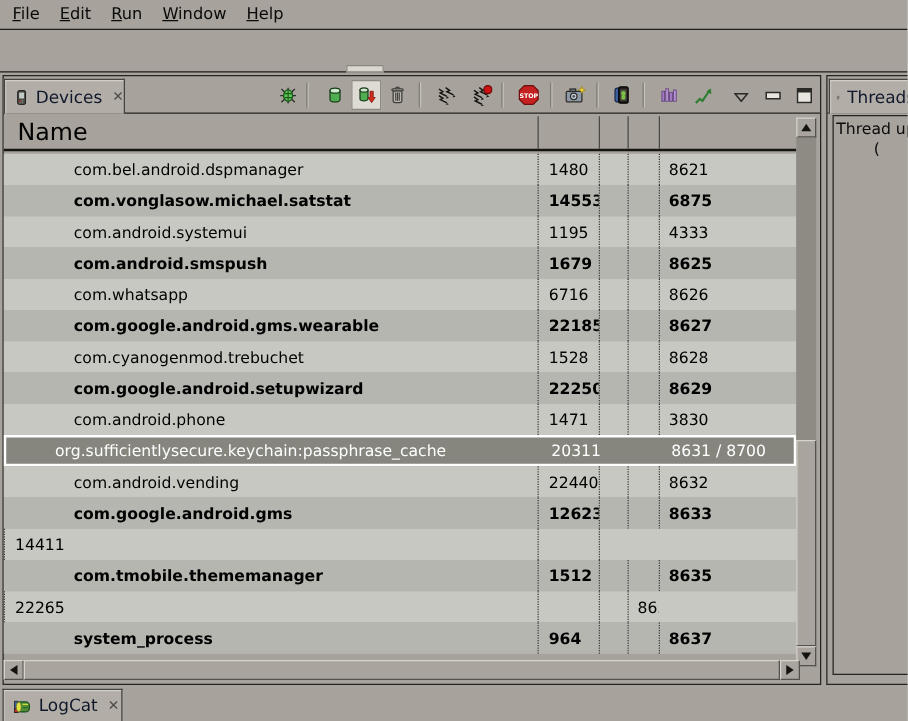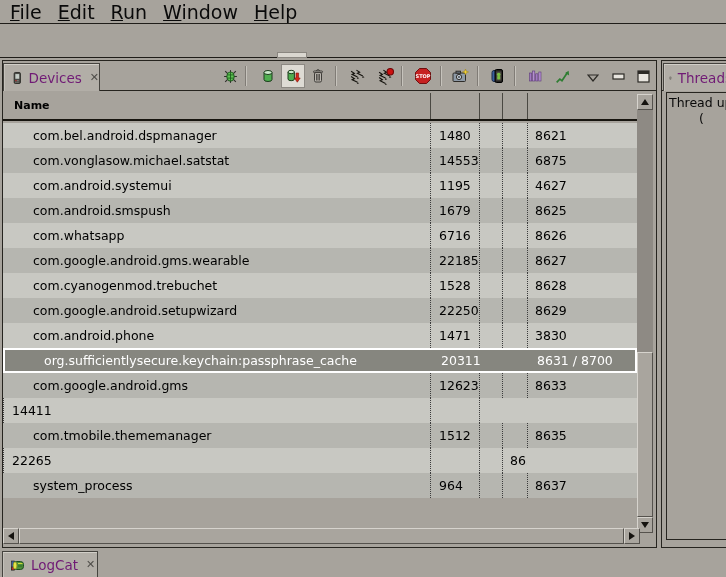--- a/index.html
+++ b/index.html
@@ -1,47 +1,47 @@
 <!DOCTYPE html>
 <html><head>
 <meta charset="utf-8">
 <style>
   html,body{margin:0;padding:0;}
   body{font-family:"DejaVu Sans","Liberation Sans",sans-serif;}
   #stage{position:relative;width:726px;height:577px;background:#a7a39c;overflow:hidden;color:#000;}
   .abs{position:absolute;}
   
   #menubar{left:0;top:0;width:726px;height:24px;border-bottom:1px solid #1f1d19;display:flex;align-items:center;padding-left:10px;gap:16px;box-sizing:border-box;}
-  .menu-item{display:inline-block;font-size:19px;color:#0a0a0a;cursor:default;}
+  .menu-item{display:inline-block;font-size:13px;color:#0a0a0a;cursor:default;}
   .menu-item::first-letter{text-decoration:underline;}
   
   #topstrip{left:0;top:25px;width:726px;height:33px;border-bottom:1px solid #1f1d19;box-sizing:border-box;}
   #perspective-notch{left:277px;top:52px;width:30px;height:6px;background:#dad7d0;border:1px solid #8a8680;box-sizing:border-box;}
   
   .vframe{border:1px solid #26241f;box-sizing:border-box;background:transparent;}
   
   .etab{background:#b2aea7;border:1px solid #45433e;border-bottom:none;box-sizing:border-box;display:flex;align-items:center;box-shadow:inset 0 1px 0 #d2cfc8, inset 1px 0 0 #c4c1ba;}
-  .etab .tlabel{font-size:13.5px;color:#701a75;margin-left:5px;}
+  .etab .tlabel{font-size:13.5px;color:#0f172a;margin-left:5px;}
   .close-x{font-size:11px;font-weight:bold;color:#4f4d49;margin-left:8px;cursor:default;}
   .tabbar-line{background:#26241f;}
   
   .tbtn{position:absolute;width:24px;height:24px;display:flex;align-items:center;justify-content:center;}
   .tbtn.pressed{background:#dedbd4;border:1px solid #8d8983;box-sizing:border-box;}
   .tsep{position:absolute;width:1px;background:#807c76;box-shadow:1px 0 0 #c6c3bc;}
   
   #table-header{left:3px;top:92px;width:634px;height:29px;border-bottom:2px solid #17150f;box-sizing:border-box;display:flex;align-items:center;background:#a7a39c;}
-  #table-header .hname{font-size:11px;padding-left:11px;font-weight:bold;}
+  #table-header .hname{font-size:19px;padding-left:11px;}
   .hsep{position:absolute;top:93px;height:26px;width:1px;background:#4a4842;}
   #device-table-body{left:3px;top:123px;width:634px;display:grid;grid-auto-rows:25px;}
   .trow{display:grid;grid-template-columns:427px 49px 23px 25px 1fr;align-items:center;font-size:12.5px;box-sizing:border-box;}
   .trow.light{background:#c8c8c2;}
-  .trow.dark{background:#b6b6b0;}
+  .trow.dark{background:#b6b6b0;font-weight:bold;}
   .trow.sel{background:#86867f;color:#fff;border:2px solid #fff;}
   .cell{overflow:hidden;white-space:nowrap;box-sizing:border-box;height:100%;display:flex;align-items:center;}
-  .c-name{padding-left:30px;}
+  .c-name{padding-left:56px;}
   .c-pid{border-left:1px dotted #3c3c3c;padding-left:8px;}
   .c-e1,.c-e2{border-left:1px dotted #3c3c3c;}
   .c-port{border-left:1px dotted #3c3c3c;padding-left:7px;}
   .trow.sel .cell{border-color:transparent;}
   .trow.sel .c-name{padding-left:39px;}
   
   .sbtn{position:absolute;width:16px;height:16px;background:#a9a59e;border:1px solid;border-color:#d6d3cd #55524d #55524d #d6d3cd;box-sizing:border-box;display:flex;align-items:center;justify-content:center;}
   .sthumb{position:absolute;background:#a9a59e;border:1px solid;border-color:#d6d3cd #55524d #55524d #d6d3cd;box-sizing:border-box;}
   .strack{position:absolute;background:#8e8a84;}
   .tri{width:0;height:0;}
@@ -233,21 +233,21 @@
         <span class="cell c-pid">14553</span>
         <span class="cell c-e1"></span>
         <span class="cell c-e2"></span>
         <span class="cell c-port">6875</span>
       </div>
       <div class="trow light">
         <span class="cell c-name">com.android.systemui</span>
         <span class="cell c-pid">1195</span>
         <span class="cell c-e1"></span>
         <span class="cell c-e2"></span>
-        <span class="cell c-port">4627</span>
+        <span class="cell c-port">4333</span>
       </div>
       <div class="trow dark">
         <span class="cell c-name">com.android.smspush</span>
         <span class="cell c-pid">1679</span>
         <span class="cell c-e1"></span>
         <span class="cell c-e2"></span>
         <span class="cell c-port">8625</span>
       </div>
       <div class="trow light">
         <span class="cell c-name">com.whatsapp</span>
@@ -283,20 +283,27 @@
         <span class="cell c-e1"></span>
         <span class="cell c-e2"></span>
         <span class="cell c-port">3830</span>
       </div>
       <div class="trow sel">
         <span class="cell c-name">org.sufficientlysecure.keychain:passphrase_cache</span>
         <span class="cell c-pid">20311</span>
         <span class="cell c-e1"></span>
         <span class="cell c-e2"></span>
         <span class="cell c-port">8631 / 8700</span>
+      </div>
+      <div class="trow light">
+        <span class="cell c-name">com.android.vending</span>
+        <span class="cell c-pid">22440</span>
+        <span class="cell c-e1"></span>
+        <span class="cell c-e2"></span>
+        <span class="cell c-port">8632</span>
       </div>
       <div class="trow dark">
         <span class="cell c-name">com.google.android.gms</span>
         <span class="cell c-pid">12623</span>
         <span class="cell c-e1"></span>
         <span class="cell c-e2"></span>
         <span class="cell c-port">8633</span>
       </div>
       <div class="trow light">
         <span class="cell c-pid">14411</span>

